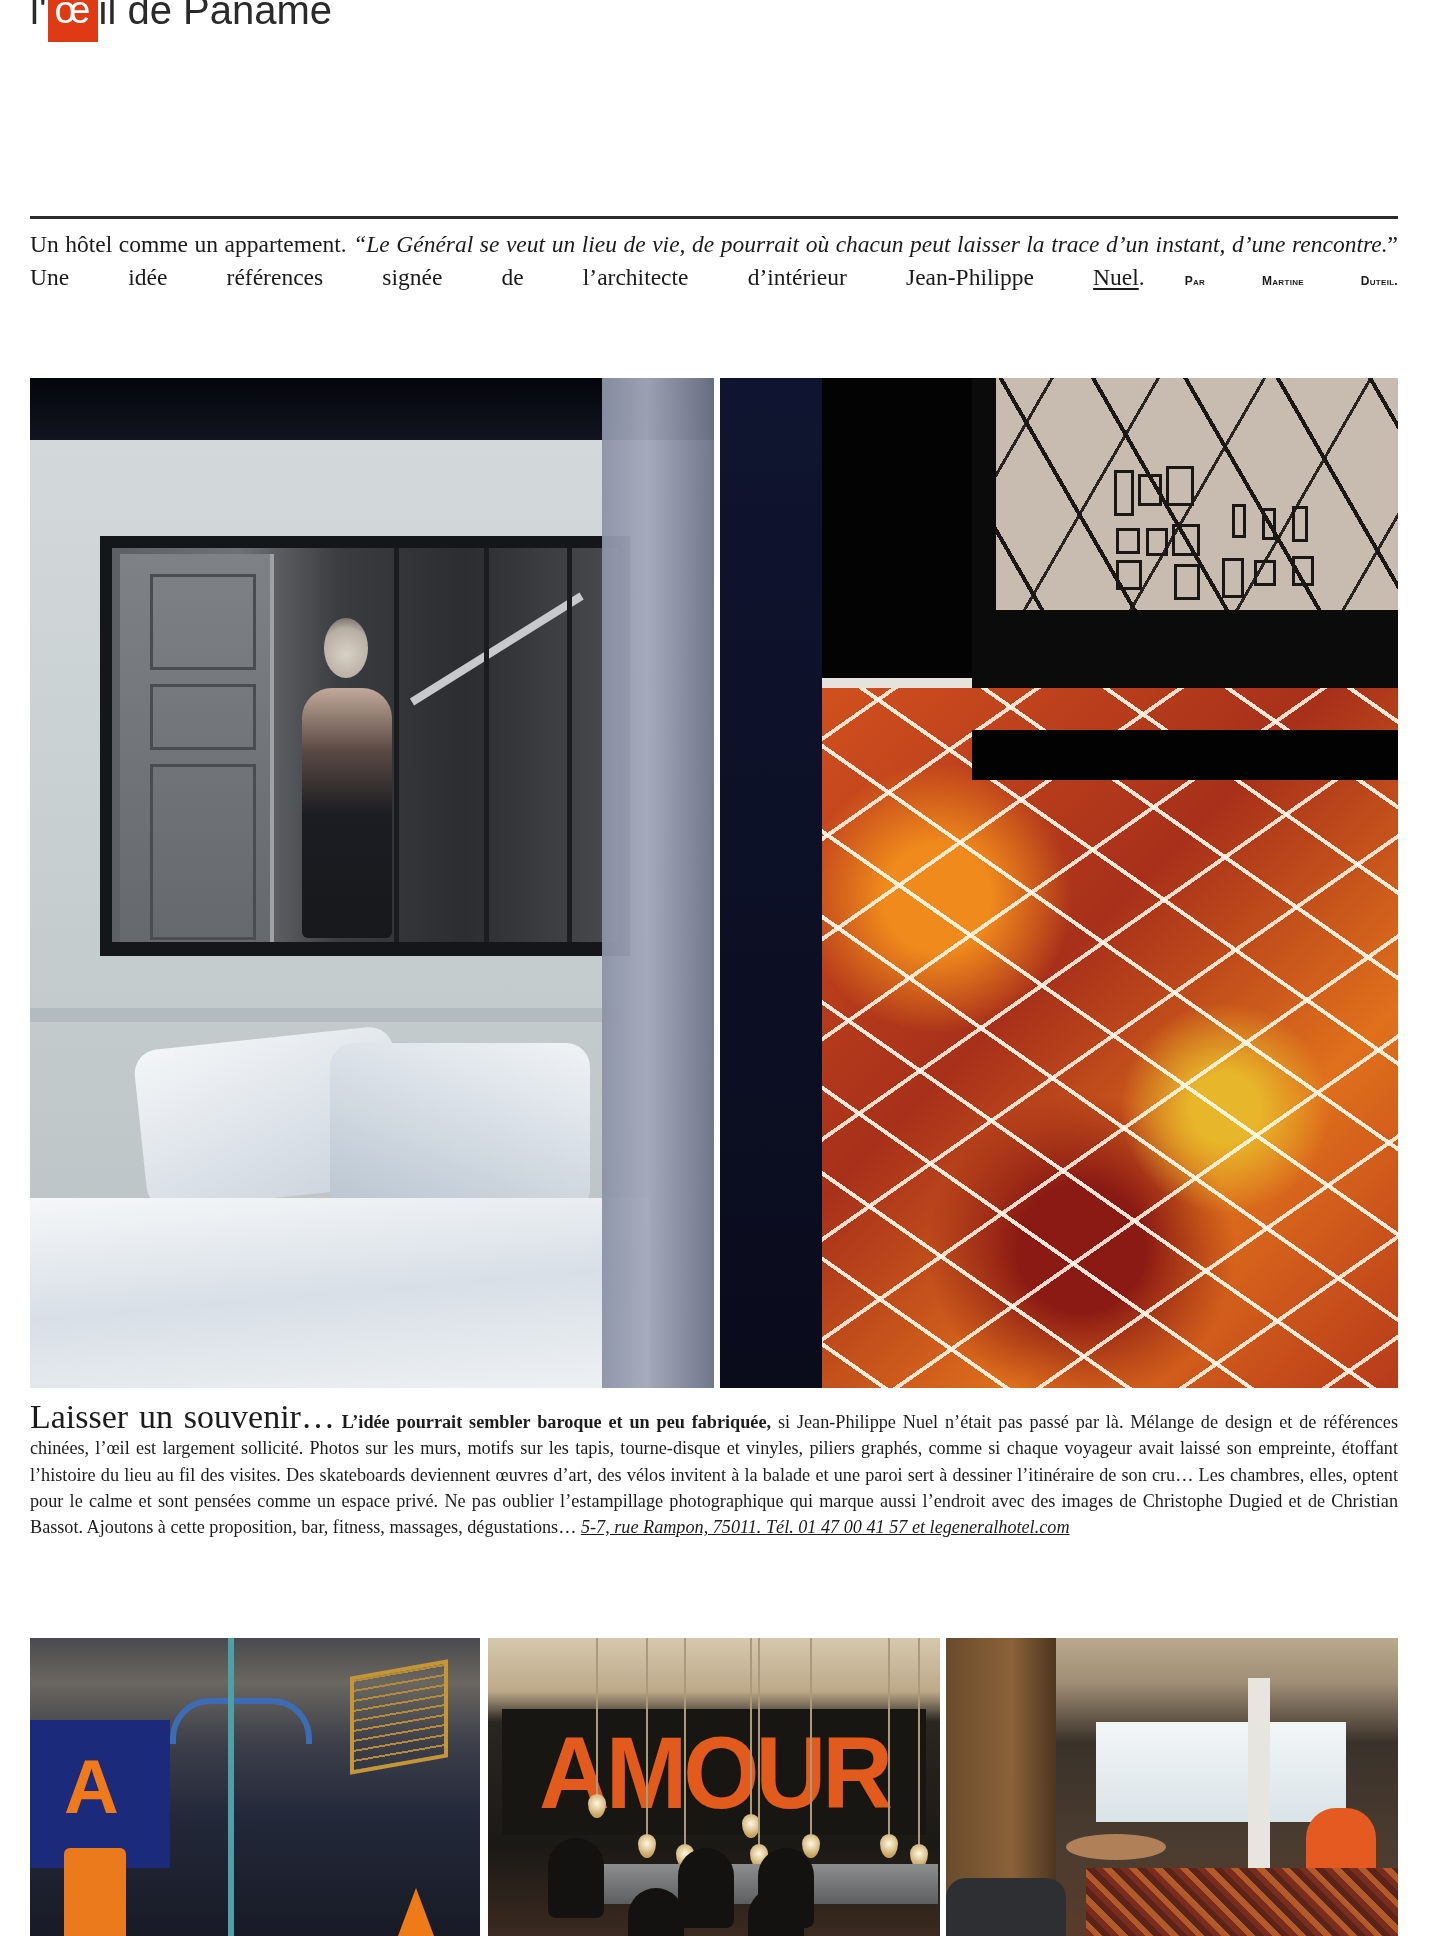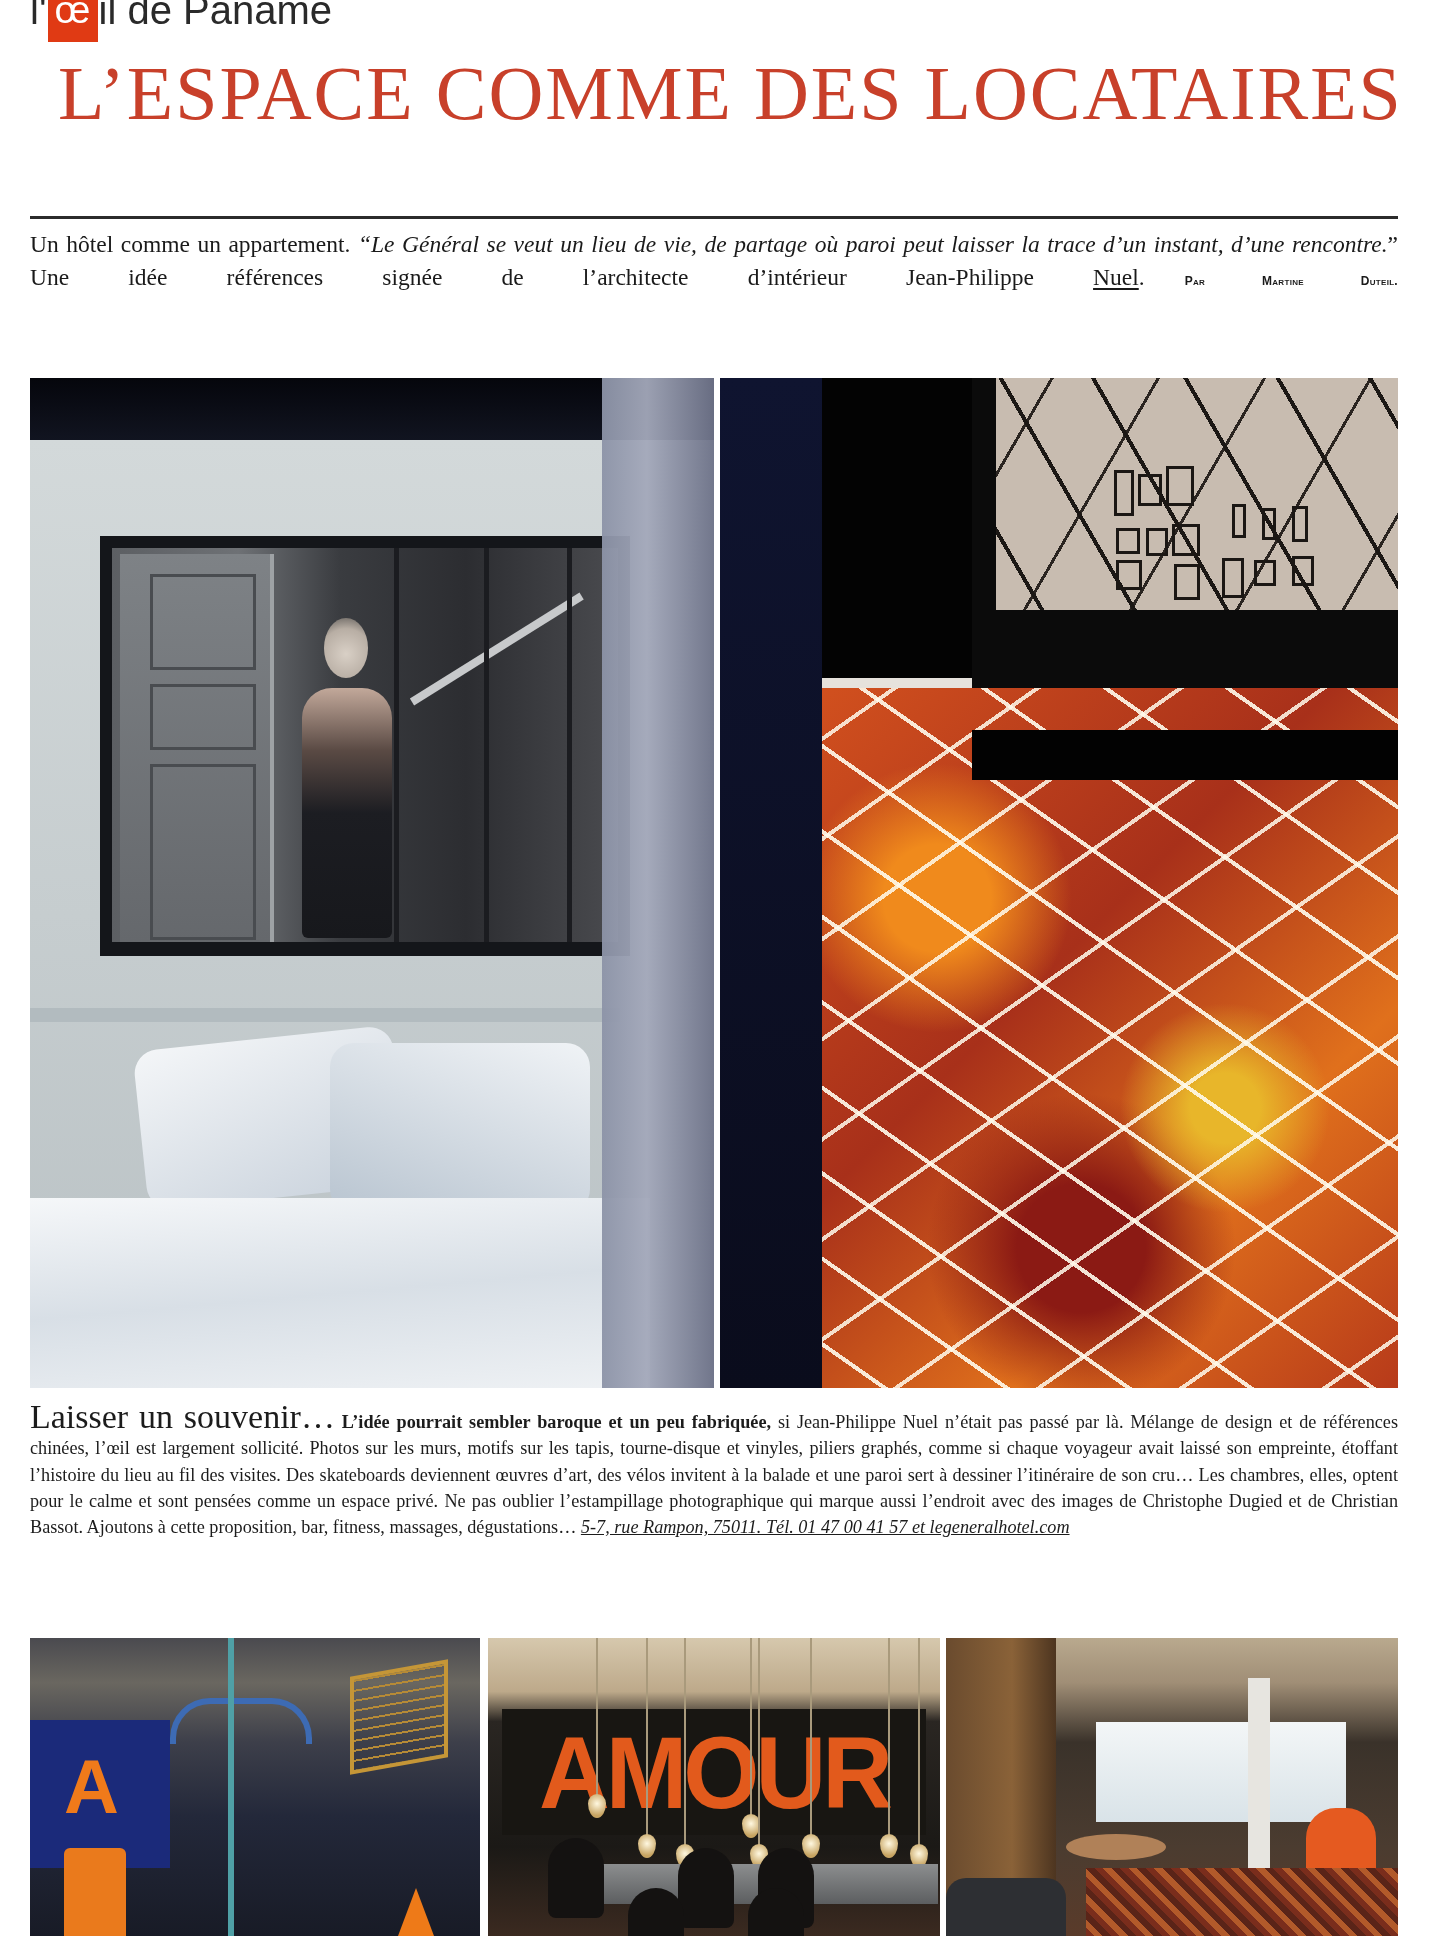--- a/index.html
+++ b/index.html
@@ -104,27 +104,26 @@
 </head>
 <body>
 
 <div class="rubric">
   <span class="pre">l'</span>
   <span class="logo">œ</span>
   <span class="post">il de Paname</span>
 </div>
 
 <div class="headline">
-  <div class="l2">L’ESPACE COMME DES LOCATAIRES</div>
 </div>
 
 <div class="rule"></div>
 
 <p class="lead" style="margin:0;">
-  <span>Un hôtel comme un appartement. </span><em>“Le Général se veut un lieu de vie, de partage où paroi peut laisser la trace d’un instant, d’une rencontre.</em><span>”</span><span> Une idée références signée de l’architecte d’intérieur Jean-Philippe </span><span class="u">Nuel</span><span>.</span><span class="byline">Par Martine Duteil.</span>
+  <span>Un hôtel comme un appartement. </span><em>“Le Général se veut un lieu de vie, de pourrait où chacun peut laisser la trace d’un instant, d’une rencontre.</em><span>”</span><span> Une idée références signée de l’architecte d’intérieur Jean-Philippe </span><span class="u">Nuel</span><span>.</span><span class="byline">Par Martine Duteil.</span>
 </p>
 
 <div class="photo p-bedroom" title="Chambre : lit blanc sous un grand cadre photo d'une femme assise">
   <div class="b-ceiling"></div>
   <div class="b-wall"></div>
   <div class="b-frame">
     <div class="b-frame-inner">
       <div class="b-door">
         <div class="panel" style="top:20px;height:90px;"></div>
         <div class="panel" style="top:130px;height:60px;"></div>

